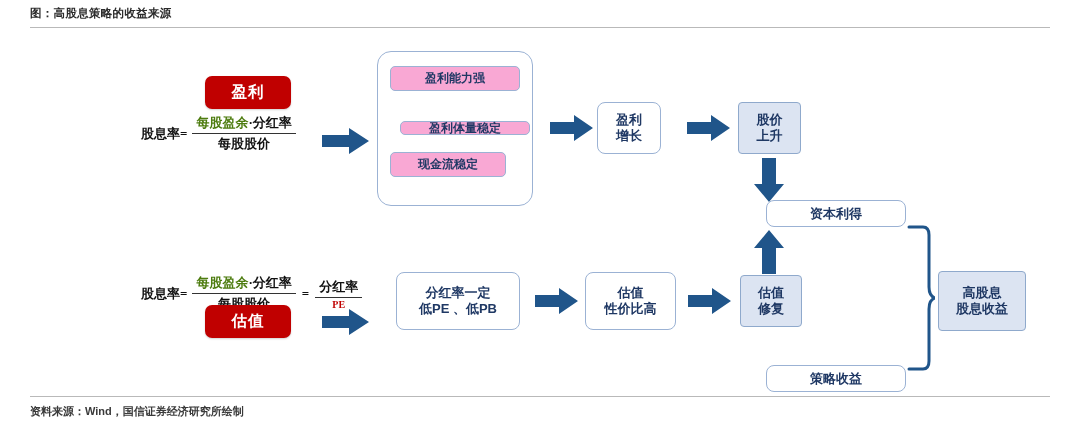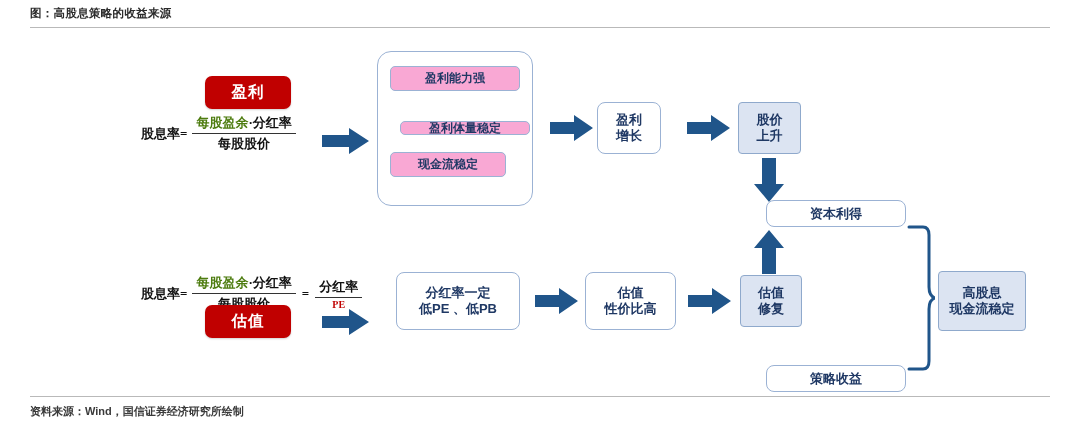--- a/index.html
+++ b/index.html
@@ -255,18 +255,18 @@
 
   <div class="node node-white" style="left:766px; top:337px; width:140px; height:27px;">策略收益</div>
 
   <div id="brace" style="left:905px; top:195px;">
     <svg width="30" height="150" viewBox="0 0 30 150" aria-hidden="true">
       <path d="M4 4 H18 Q24 4 24 12 V64 Q24 73 30 75 Q24 77 24 86 V138 Q24 146 18 146 H4" fill="none" stroke="#20558A" stroke-width="3" stroke-linecap="round" stroke-linejoin="round"></path>
     </svg>
   </div>
 
   <div class="node node-fill" style="left:938px; top:243px; width:88px; height:60px;">高股息
-现金流稳定</div>
+股息收益</div>
 
 </div>
 
 <div id="source-rule"></div>
 <div id="figure-source">资料来源：Wind，国信证券经济研究所绘制</div>
 
 </body></html>

